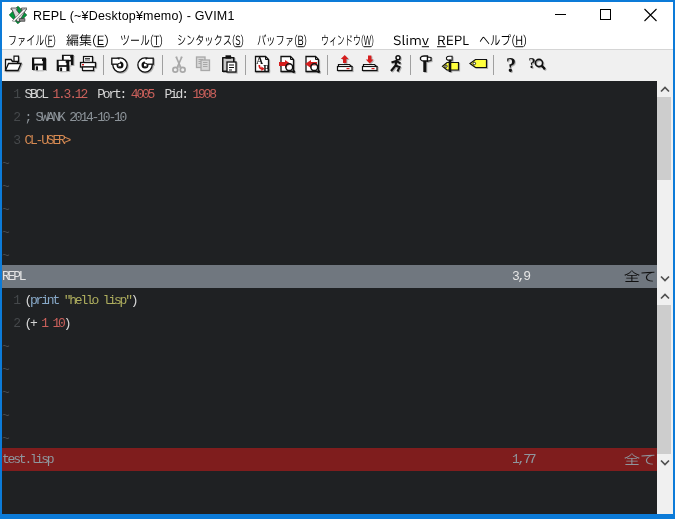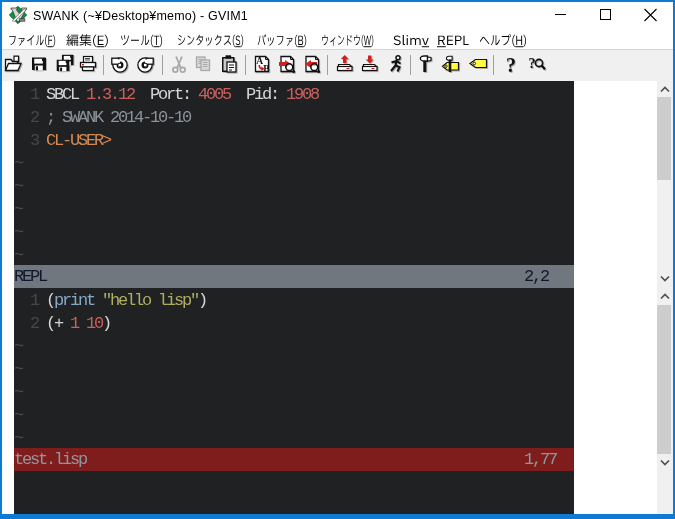--- a/index.html
+++ b/index.html
@@ -3,42 +3,42 @@
 *{margin:0;padding:0;box-sizing:border-box}
 html,body{width:675px;height:519px;overflow:hidden;background:#fff;font-family:"Liberation Sans",sans-serif}
 #win{position:absolute;left:0;top:0;width:675px;height:519px;border:2px solid #0c7bd8;border-bottom-width:5px;background:#fff}
 #title{position:absolute;left:0;top:0;width:100%;height:28px;background:#fff}
 #title .txt{position:absolute;left:31px;top:7px;font-size:12.5px;color:#000;letter-spacing:0.2px}
 .capbtn{position:absolute;top:0;width:45px;height:28px}
 #menu{position:absolute;left:0;top:28px;width:100%;height:19px;background:#fff}
 #toolbar{position:absolute;left:0;top:47px;width:100%;height:32px;background:#f0f0f0;border-top:1px solid #d5d5d5}
 .tbi{position:absolute}
 .tsep{position:absolute;top:5px;width:1px;height:20px;background:#a0a0a0}
-#editor{position:absolute;left:12px;top:79px;width:560px;height:433px;background:#1f2123;overflow:hidden;
- font-family:"Liberation Mono",monospace;font-size:17px;letter-spacing:-2.202px;white-space:pre}
+#editor{position:absolute;left:0;top:79px;width:655px;height:433px;background:#1f2123;overflow:hidden;
+ font-family:"Liberation Mono",monospace;font-size:13px;letter-spacing:-2.202px;white-space:pre}
 .erow{position:absolute;left:0;width:100%;height:23px;line-height:23px}
 .ln{color:#45484b}
 .tilde{color:#4a4d50}
 .sbar{position:absolute;left:0;width:655px;height:23px;line-height:23px}
-#sb1{top:184px;background:#70777f;color:#0f172a}
+#sb1{top:184px;background:#70777f;color:#e5e5e5}
 #sb2{top:367px;background:#7f1d1d;color:#8f979e}
 .pos{position:absolute;left:510px;top:0}
 #scroll{position:absolute;left:655px;top:79px;width:16px;height:433px;background:#f0f0f0}
 .thumb{position:absolute;left:0;width:13.5px;background:#cdcdcd}
 .sa{position:absolute;left:0}
 </style></head><body>
 <div id="win">
  <div id="title">
       <svg style="position:absolute;left:7px;top:4px" width="18" height="18" viewBox="0 0 16 16">
 <path d="M8 0.3 L15.7 8 L8 15.7 L0.3 8 Z" fill="#00993d" stroke="#00561f" stroke-width="0.7"></path>
 <path d="M1.8 1.8 h5.6 v1.4 h-0.9 l2.9 3.9 2.5-3.9 h-0.8 V1.8 h4.8 v1.4 h-0.8 L9.2 13.8 h-2 L2.8 3.2 h-1 z" fill="#d9d9d9" stroke="#3c3c3c" stroke-width="0.7"></path>
 <path d="M13.8 2.2 L2.8 13.2 L4.8 13.8 L14.6 4 Z" fill="#efefef" stroke="#555" stroke-width="0.5"></path>
 <path d="M9.3 11.2 h4.8 v2.4 h-4.8 z" fill="#8a8a8a" stroke="#333" stroke-width="0.6"></path>
 </svg>
-      <span class="txt">SWANK (~¥Desktop¥memo) - GVIM1</span>
+      <span class="txt">REPL (~¥Desktop¥memo) - GVIM1</span>
   <svg class="capbtn" style="right:90px" viewBox="0 0 45 28">
         <path d="M17 12.5 h11" stroke="#000" stroke-width="1"></path>
       </svg>
   <svg class="capbtn" style="right:45px" viewBox="0 0 45 28">
         <rect x="17.5" y="7.5" width="10" height="10" fill="none" stroke="#000" stroke-width="1"></rect>
       </svg>
   <svg class="capbtn" style="right:0px" viewBox="0 0 45 28">
         <path d="M16.5 7 l12 12 M28.5 7 l-12 12" stroke="#000" stroke-width="1.1"></path>
       </svg>
  </div>
@@ -225,21 +225,21 @@
       </svg>
       <div class="tsep" style="left:101px"></div>
       <div class="tsep" style="left:160px"></div>
       <div class="tsep" style="left:243px"></div>
       <div class="tsep" style="left:325px"></div>
       <div class="tsep" style="left:408px"></div>
       <div class="tsep" style="left:491px"></div>
     </div>
  <div id="editor">
   <div class="erow" style="top:1.5px"><span class="ln">  1 </span><span style="color:#d6d6d6">SBCL <span style="color:#c9605b">1.3.12</span>  Port: <span style="color:#c9605b">4005</span>  Pid: <span style="color:#c9605b">1908</span></span></div><div class="erow" style="top:24.5px"><span class="ln">  2 </span><span style="color:#8c9399">; SWANK 2014-10-10</span></div><div class="erow" style="top:47.5px"><span class="ln">  3 </span><span style="color:#d68a52">CL-USER&gt;</span></div><div class="erow" style="top:70.5px"><span class="tilde">~</span></div><div class="erow" style="top:93.5px"><span class="tilde">~</span></div><div class="erow" style="top:116.5px"><span class="tilde">~</span></div><div class="erow" style="top:139.5px"><span class="tilde">~</span></div><div class="erow" style="top:162.5px"><span class="tilde">~</span></div>
-  <div class="sbar" id="sb1">REPL<span class="pos">2,2</span><svg style="position:absolute;left:622px;top:3px" width="32" height="17" viewBox="0 -15.3 30.0 19.5" preserveAspectRatio="none">
+  <div class="sbar" id="sb1">REPL<span class="pos">3,9</span><svg style="position:absolute;left:622px;top:3px" width="32" height="17" viewBox="0 -15.3 30.0 19.5" preserveAspectRatio="none">
           <path d="M7.949999999999999 -12.555Q8.625 -11.174999999999999 10.1775 -9.9525Q11.73 -8.73 14.58 -7.425L14.084999999999999 -6.5249999999999995Q11.055 -7.935 9.442499999999999 -9.285Q7.83 -10.635 7.425 -12.059999999999999H7.319999999999999Q6.8999999999999995 -10.62 5.369999999999999 -9.27Q3.84 -7.92 0.9299999999999999 -6.5249999999999995L0.42 -7.4399999999999995Q3.1799999999999997 -8.715 4.65 -9.93Q6.12 -11.145 6.81 -12.555ZM12.84 -3.15H7.875V-0.27H13.709999999999999V0.63H1.29V-0.27H6.885V-3.15H2.16V-4.02H6.885V-6.54H2.94V-7.41H12.09V-6.54H7.875V-4.02H12.84Z M26.985 0.285Q23.7 0.09 22.1025 -1.0575Q20.505 -2.205 20.505 -4.32Q20.505 -5.865 21.299999999999997 -7.065Q22.095 -8.265 23.265 -8.955Q24.0 -9.389999999999999 25.005 -9.584999999999999V-9.66Q20.145 -9.344999999999999 16.425 -9.06L16.365 -10.125Q21.915 -10.5 28.485 -10.86L28.515 -9.87Q27.705 -9.84 27.119999999999997 -9.75Q26.535 -9.66 25.965 -9.48Q24.855 -9.15 23.85 -8.4075Q22.845 -7.665 22.2225 -6.645Q21.6 -5.625 21.6 -4.5Q21.6 -2.76 22.905 -1.8675Q24.21 -0.975 27.15 -0.78Z" fill="#101010"></path>
         </svg></div>
   <div class="erow" style="top:207.5px"><span class="ln">  1 </span><span style="color:#d6d6d6">(</span><span style="color:#87a8c7">print</span><span style="color:#d6d6d6"> </span><span style="color:#aeae5e">"hello lisp"</span><span style="color:#d6d6d6">)</span></div><div class="erow" style="top:230.5px"><span class="ln">  2 </span><span style="color:#d6d6d6">(+ <span style="color:#c9605b">1 10</span>)</span></div><div class="erow" style="top:253.5px"><span class="tilde">~</span></div><div class="erow" style="top:276.5px"><span class="tilde">~</span></div><div class="erow" style="top:299.5px"><span class="tilde">~</span></div><div class="erow" style="top:322.5px"><span class="tilde">~</span></div><div class="erow" style="top:345.5px"><span class="tilde">~</span></div>
   <div class="sbar" id="sb2">test.lisp<span class="pos">1,77</span><svg style="position:absolute;left:622px;top:3px" width="32" height="17" viewBox="0 -15.3 30.0 19.5" preserveAspectRatio="none">
           <path d="M7.949999999999999 -12.555Q8.625 -11.174999999999999 10.1775 -9.9525Q11.73 -8.73 14.58 -7.425L14.084999999999999 -6.5249999999999995Q11.055 -7.935 9.442499999999999 -9.285Q7.83 -10.635 7.425 -12.059999999999999H7.319999999999999Q6.8999999999999995 -10.62 5.369999999999999 -9.27Q3.84 -7.92 0.9299999999999999 -6.5249999999999995L0.42 -7.4399999999999995Q3.1799999999999997 -8.715 4.65 -9.93Q6.12 -11.145 6.81 -12.555ZM12.84 -3.15H7.875V-0.27H13.709999999999999V0.63H1.29V-0.27H6.885V-3.15H2.16V-4.02H6.885V-6.54H2.94V-7.41H12.09V-6.54H7.875V-4.02H12.84Z M26.985 0.285Q23.7 0.09 22.1025 -1.0575Q20.505 -2.205 20.505 -4.32Q20.505 -5.865 21.299999999999997 -7.065Q22.095 -8.265 23.265 -8.955Q24.0 -9.389999999999999 25.005 -9.584999999999999V-9.66Q20.145 -9.344999999999999 16.425 -9.06L16.365 -10.125Q21.915 -10.5 28.485 -10.86L28.515 -9.87Q27.705 -9.84 27.119999999999997 -9.75Q26.535 -9.66 25.965 -9.48Q24.855 -9.15 23.85 -8.4075Q22.845 -7.665 22.2225 -6.645Q21.6 -5.625 21.6 -4.5Q21.6 -2.76 22.905 -1.8675Q24.21 -0.975 27.15 -0.78Z" fill="#8f979e"></path>
         </svg></div>
  </div>
  <div id="scroll">
    <div class="sa" style="top:0"><svg width="16" height="17" viewBox="0 0 16 17">
           <path d="M4 10.5 L8 6.5 L12 10.5" fill="none" stroke="#505050" stroke-width="1.7"></path>

